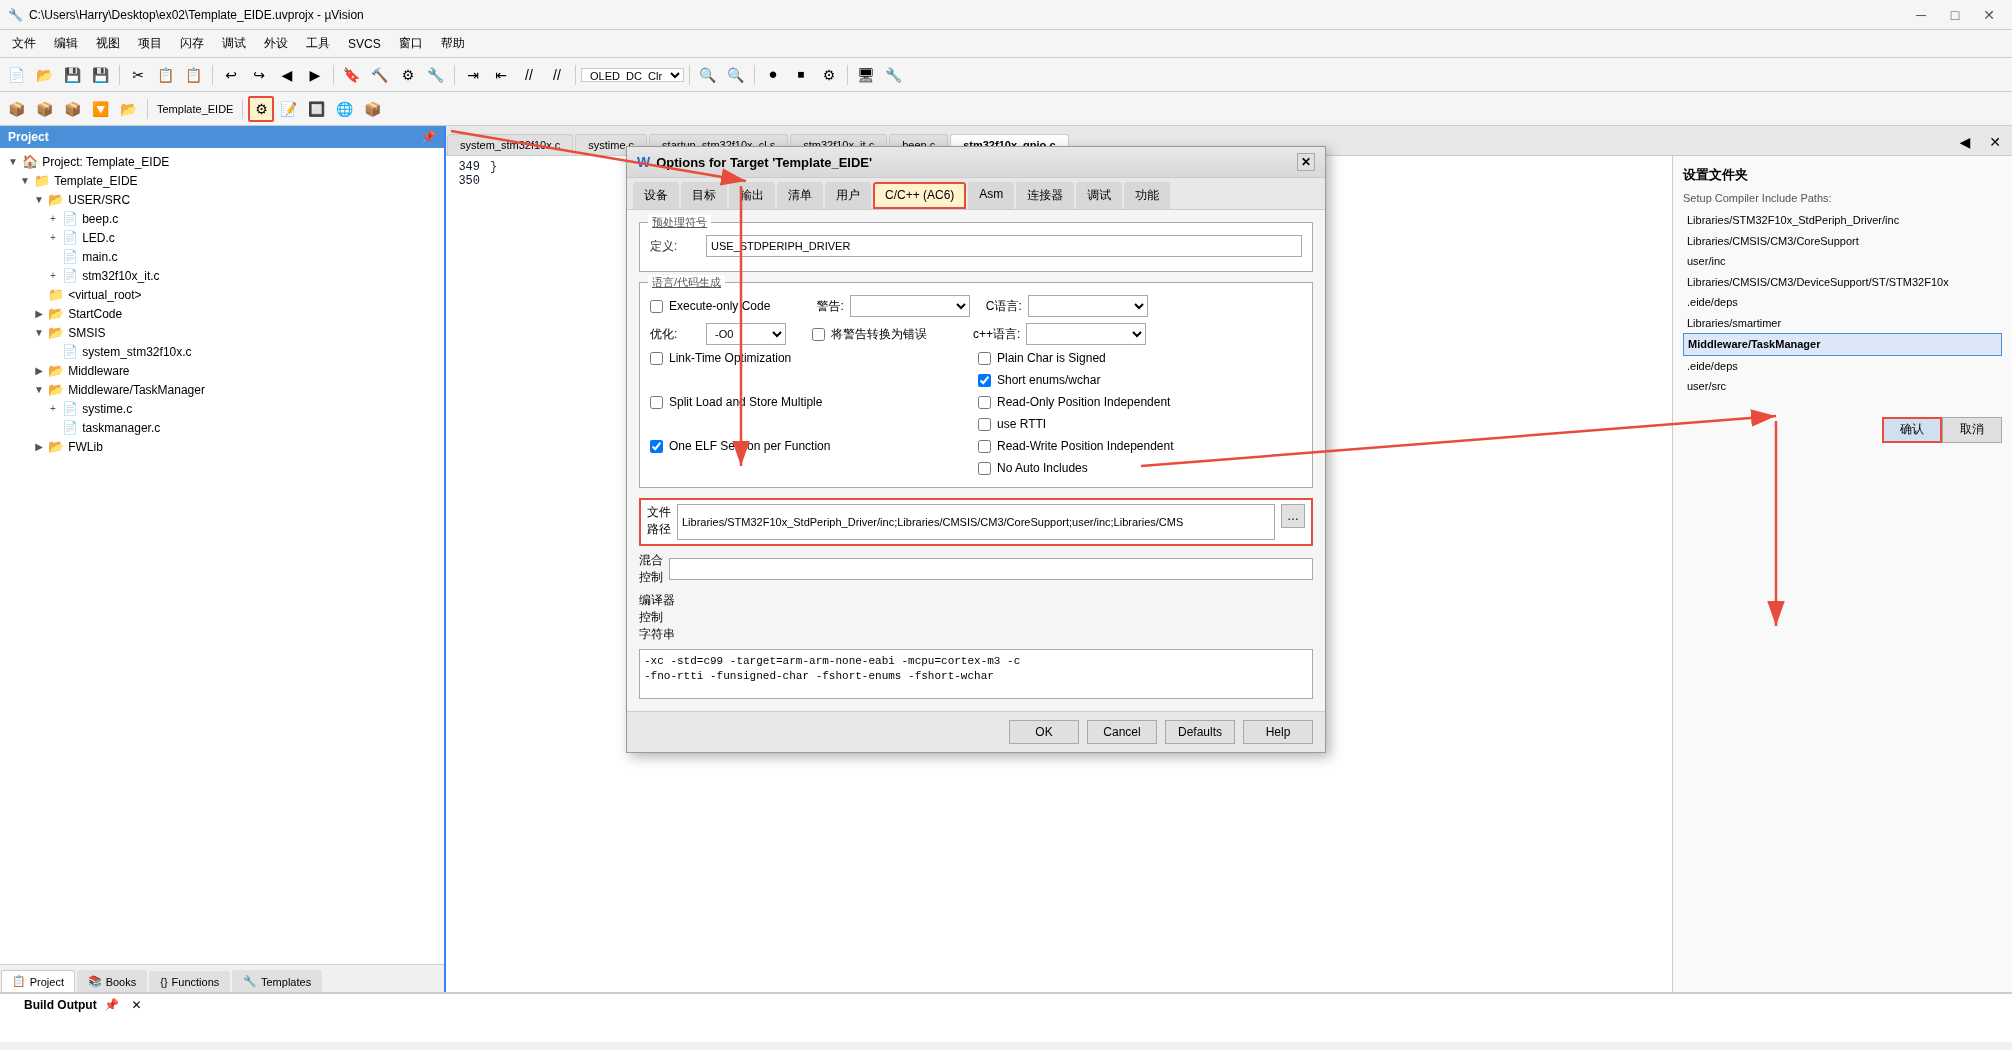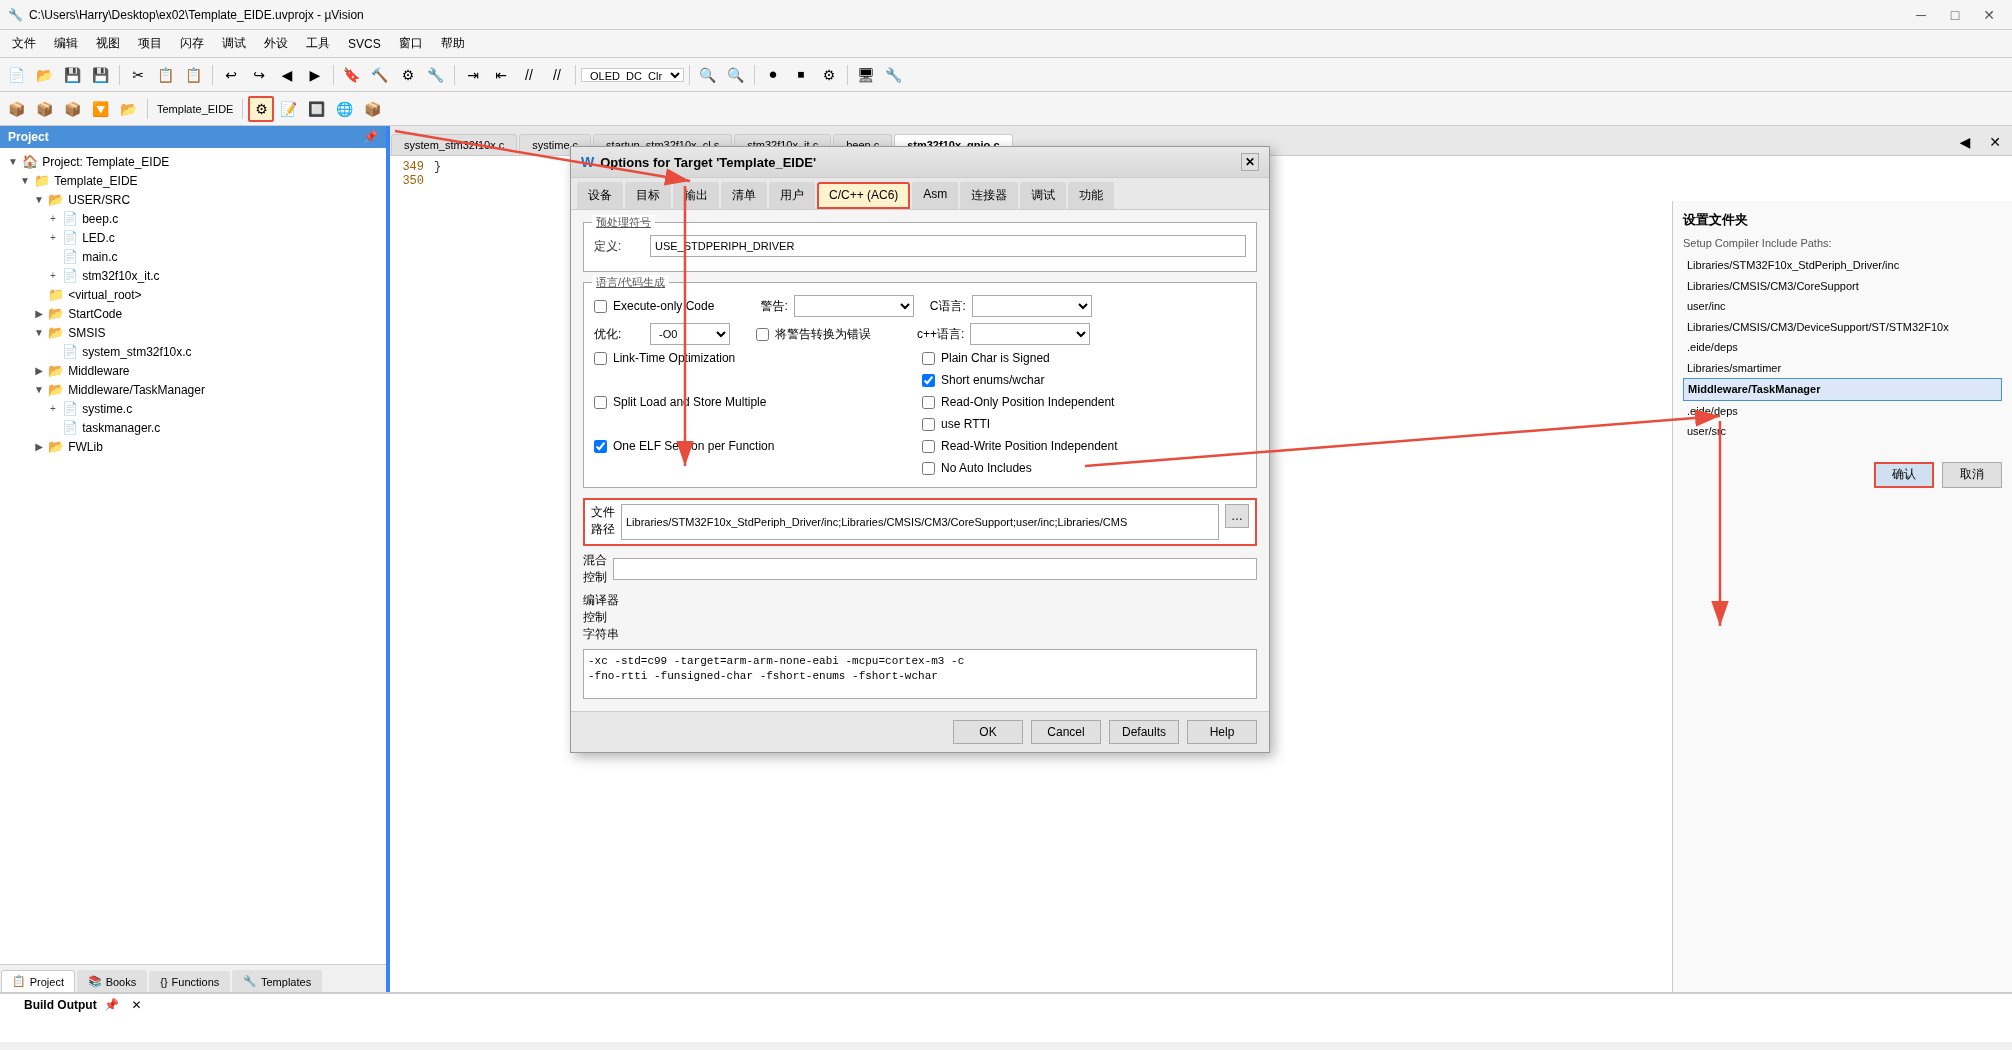--- a/index.html
+++ b/index.html
@@ -81,23 +81,23 @@
     }
 
     
     .main-area {
       display: flex;
       height: calc(1050px - 30px - 28px - 34px - 34px - 50px - 8px);
     }
 
     
     .sidebar {
-      width: 390px;
+      width: 446px;
       background: #ffffff;
-      border-right: 4px solid #3b82f6;
+      border-right: 2px solid #3b82f6;
       display: flex;
       flex-direction: column;
       overflow: hidden;
       justify-content: flex-end;
     }
     .sidebar-header {
       background: #4a90d9;
       color: white;
       padding: 4px 8px;
       font-size: 12px;
@@ -201,21 +201,21 @@
     .code-area {
       flex: 1;
       background: white;
       padding: 4px 8px;
       font-family: 'Courier New', monospace;
       font-size: 12px;
       overflow: auto;
       position: relative;
     }
     .code-line { display: flex; }
-    .line-num { min-width: 36px; color: #a16207; text-align: right; padding-right: 10px; user-select: none; }
+    .line-num { min-width: 36px; color: #0f172a; text-align: right; padding-right: 10px; user-select: none; }
     .code-content { color: #333; }
 
     
     .right-panel {
       width: 340px;
       background: #f9f9f9;
       border-left: 1px solid #ccc;
       padding: 10px;
       font-size: 12px;
       overflow-y: auto;
@@ -671,35 +671,35 @@
       <div class="code-line">
         <span class="line-num">349</span>
         <span class="code-content">}</span>
       </div>
       <div class="code-line">
         <span class="line-num">350</span>
         <span class="code-content"></span>
       </div>
     </div>
 
-    <div class="right-panel" style="position:absolute; right:0; top:30px; bottom:0; width:340px; background:#f9f9f9; border-left:1px solid #ccc; padding:10px; overflow-y:auto;margin-top:45px;">
+    <div class="right-panel" style="position:absolute; right:0; top:30px; bottom:0; width:340px; background:#f9f9f9; border-left:1px solid #ccc; padding:10px; overflow-y:auto;">
       <div class="right-panel-title">设置文件夹</div>
       <div class="right-panel-subtitle">Setup Compiler Include Paths:</div>
 
       <div class="include-path-item">Libraries/STM32F10x_StdPeriph_Driver/inc</div>
       <div class="include-path-item">Libraries/CMSIS/CM3/CoreSupport</div>
       <div class="include-path-item">user/inc</div>
       <div class="include-path-item">Libraries/CMSIS/CM3/DeviceSupport/ST/STM32F10x</div>
       <div class="include-path-item">.eide/deps</div>
       <div class="include-path-item">Libraries/smartimer</div>
       <div class="include-path-item highlighted">Middleware/TaskManager</div>
       <div class="include-path-item">.eide/deps</div>
       <div class="include-path-item">user/src</div>
 
-      <div style="margin-top: 20px; display:flex; justify-content:flex-end; gap:8px;">
+      <div style="margin-top: 20px; display:flex; justify-content:flex-end; gap:0;">
         <button class="confirm-btn primary" style="min-width:60px; height:26px; background:#d0e0f0; border:2px solid #e74c3c; cursor:pointer; font-size:12px;">确认</button>
         <button class="confirm-btn" style="min-width:60px; height:26px; background:#e0e0e0; border:1px solid #aaa; cursor:pointer; font-size:12px;">取消</button>
       </div>
     </div>
 
     <div class="dialog">
       <div class="dialog-title">
         <span class="w-icon">W</span>
         <span style="margin-left:6px; flex:1;">Options for Target 'Template_EIDE'</span>
         <div class="dialog-close">✕</div>

